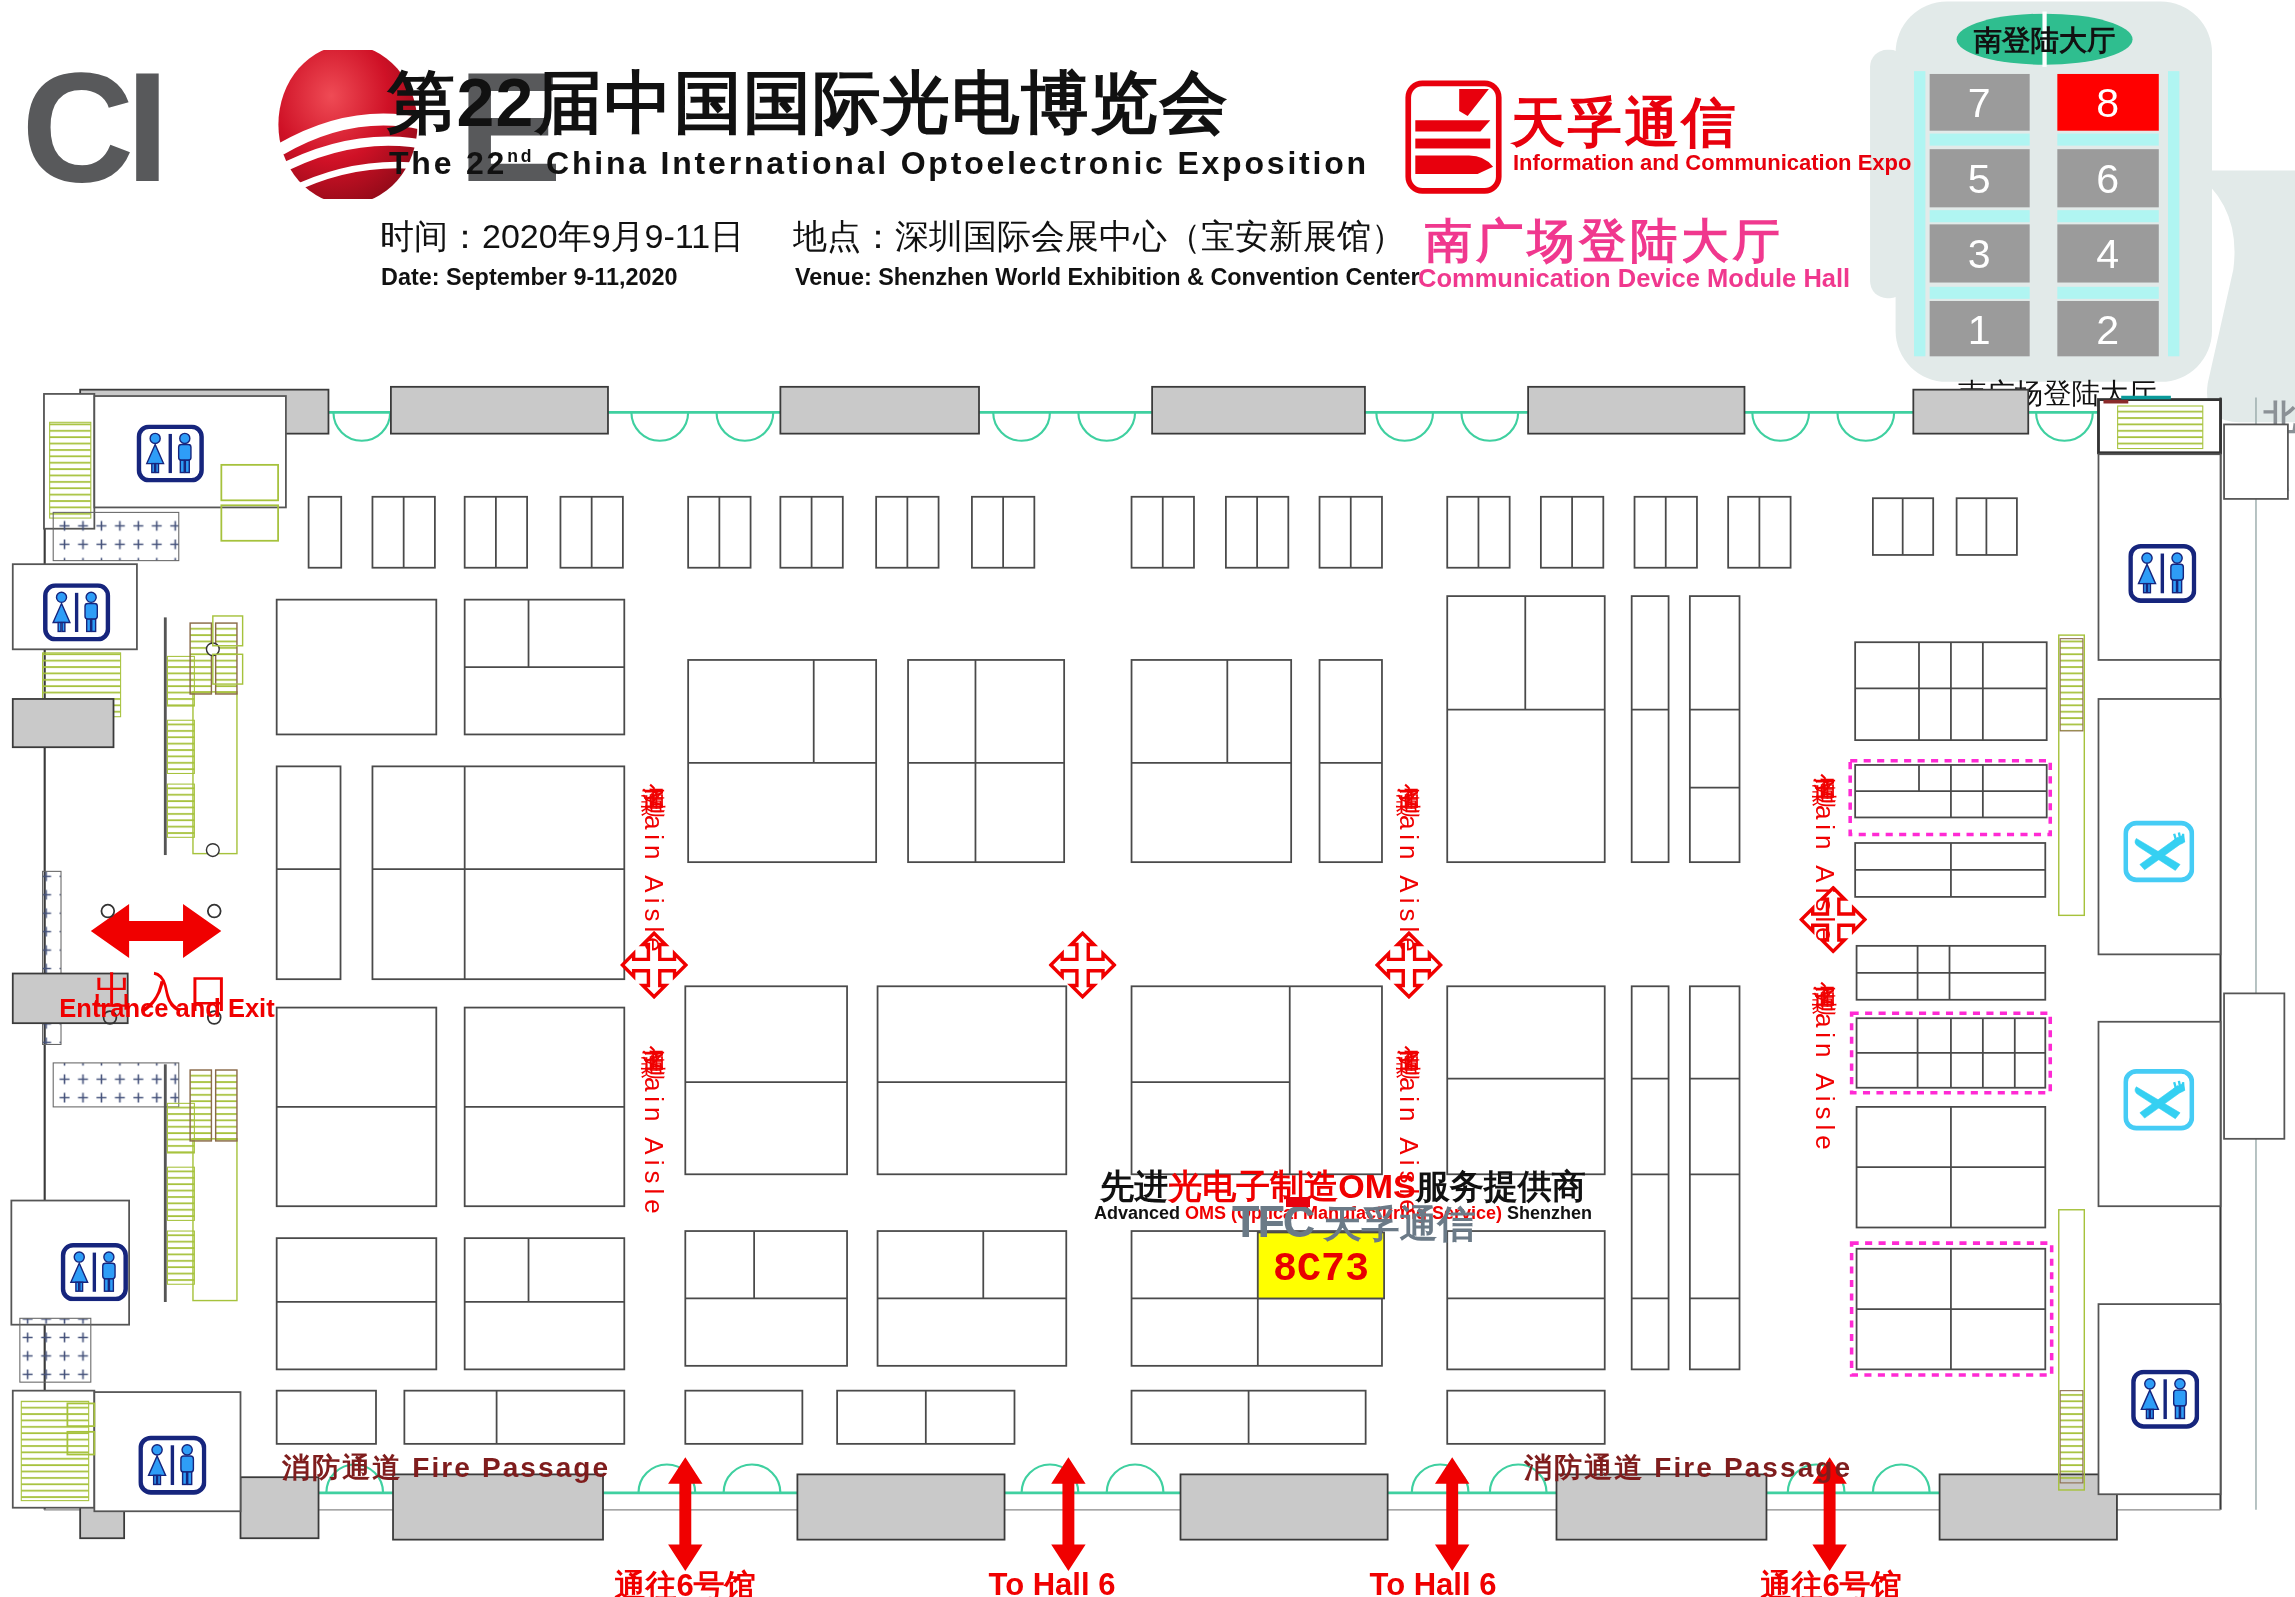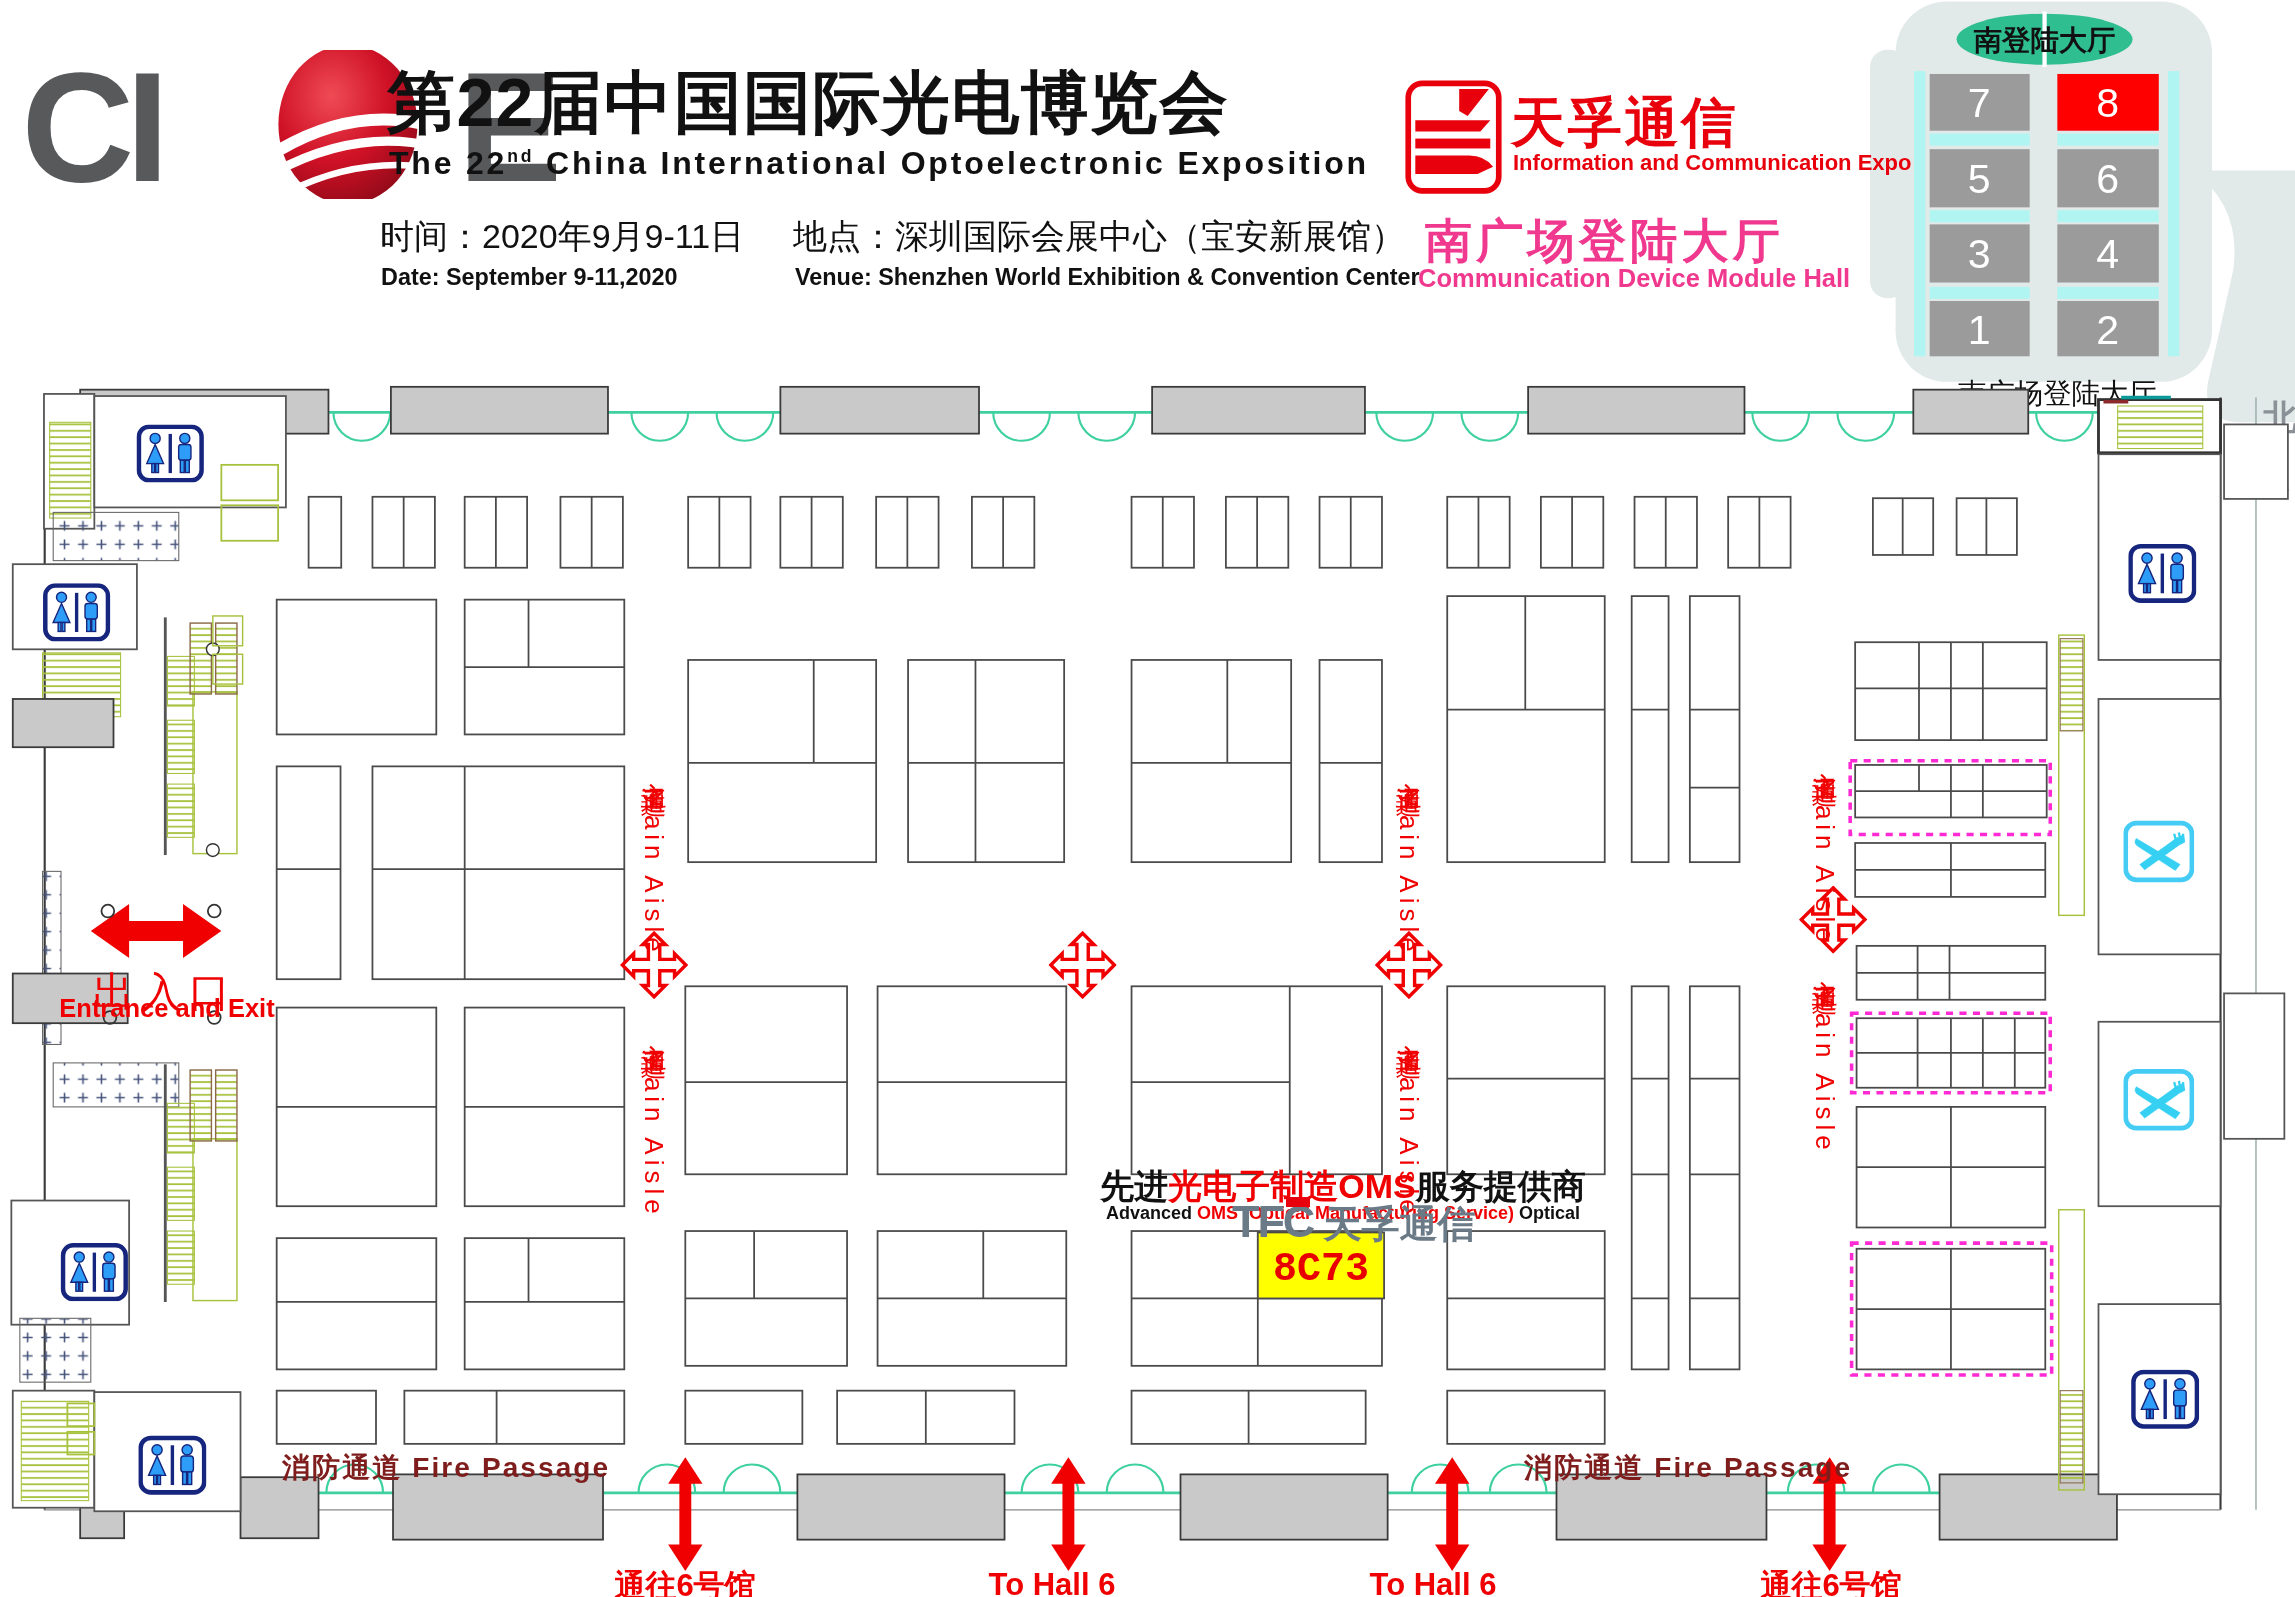--- a/index.html
+++ b/index.html
@@ -572,21 +572,21 @@
 
 <div class="abs fire" style="left:282px;top:1449px">消防通道 Fire Passage</div>
 <div class="abs fire" style="left:1524px;top:1449px">消防通道 Fire Passage</div>
 
 <div class="abs tohall ctrx" style="left:685px;top:1565px">通往6号馆</div>
 <div class="abs tohall ctrx" style="left:1052px;top:1567px">To Hall 6</div>
 <div class="abs tohall ctrx" style="left:1433px;top:1567px">To Hall 6</div>
 <div class="abs tohall ctrx" style="left:1831px;top:1565px">通往6号馆</div>
 
 <div class="abs oms1 ctrx" style="left:1343px;top:1164px"><span>先进</span><span class="red">光电子制造OMS</span><span>服务提供商</span></div>
-<div class="abs oms2 ctrx" style="left:1343px;top:1203px"><span>Advanced </span><span class="red">OMS (Optical Manufacturing Service) </span><span>Optical</span></div>
+<div class="abs oms2 ctrx" style="left:1343px;top:1203px"><span>Advanced </span><span class="red">OMS (Optical Manufacturing Service) </span><span>Shenzhen</span></div>
 
 <div class="abs tfc" style="left:1232px;top:1196px">
   <span class="mark-red"></span>
   <span>TFC</span>
   <span style="font-size:38px;letter-spacing:0">天孚通信</span>
 </div>
 <div class="abs boothno ctrx" style="left:1321px;top:1247px">8C73</div>
 
 
 </body></html>

